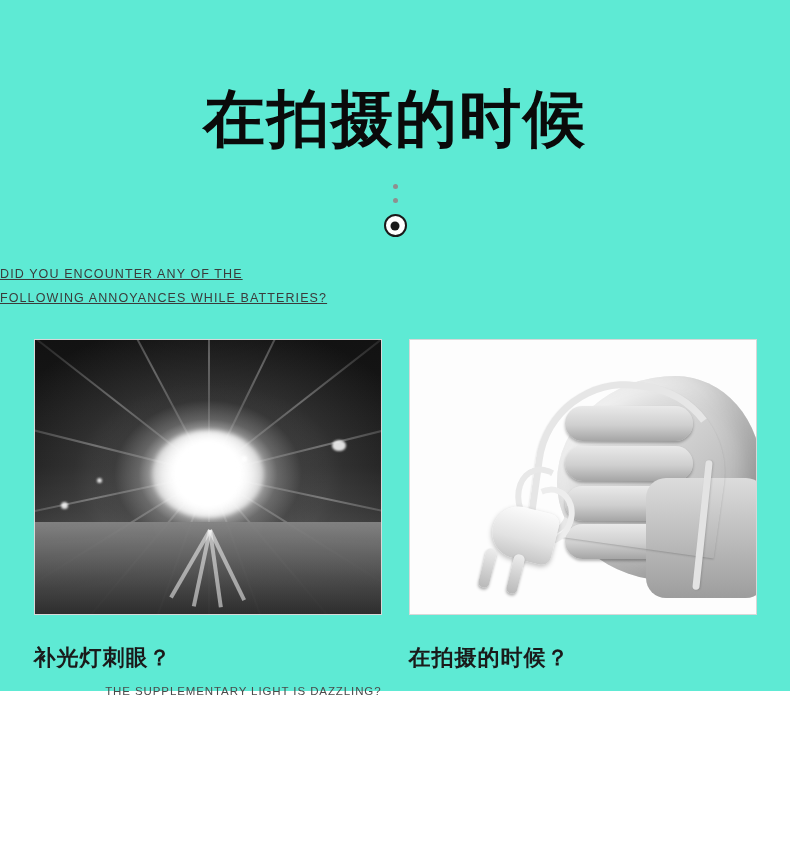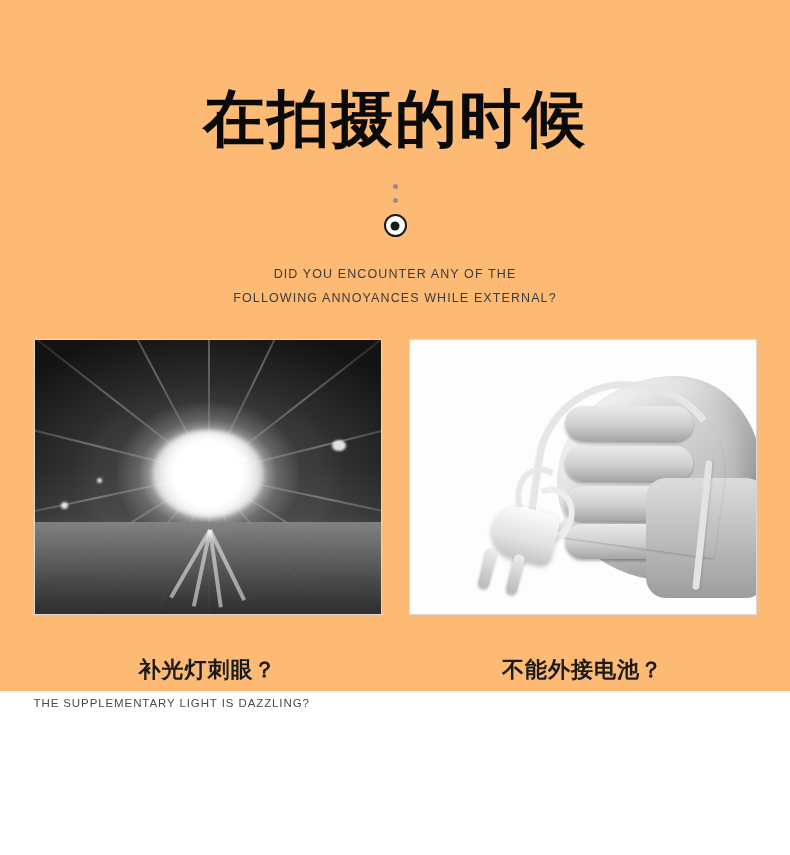--- a/index.html
+++ b/index.html
@@ -10,21 +10,21 @@
     width: 790px;
     height: 855px;
     background: #ffffff;
     font-family: "Liberation Sans", sans-serif;
     overflow: hidden;
   }
   .page {
     position: relative;
     width: 790px;
     height: 691px;
-    background: #fdba74;
+    background: #5eead4;
   }
 
   
   .headline {
     padding-top: 88px;
     text-align: center;
   }
   .headline-line {
     font-family: "DejaVu Sans", "Liberation Sans", sans-serif;
     font-weight: bold;
@@ -71,25 +71,26 @@
     transform: translate(-50%, -50%);
     width: 9px;
     height: 9px;
     border-radius: 50%;
     background: #1a1a1a;
   }
 
   
   .subhead {
     margin-top: 26px;
-    text-align: center;
+    text-align: left;
     color: #3b3b3b;
     font-size: 12.5px;
     letter-spacing: 1.1px;
     line-height: 1.9;
+    text-decoration: underline;
   }
 
   
   .cards {
     margin-top: 28px;
     display: flex;
     justify-content: center;
     gap: 27px;
   }
   .card {
@@ -98,30 +99,30 @@
   .thumb {
     width: 348px;
     height: 276px;
     border: 1px solid #d8d8d8;
     box-sizing: border-box;
     overflow: hidden;
     position: relative;
     background: #111;
   }
   .card-cn {
-    text-align: center;
+    text-align: left;
     font-family: Liberation Sans, sans-serif;
     font-size: 22px;
     font-weight: bold;
     color: #1a1a1a;
-    margin-top: 40px;
+    margin-top: 28px;
     letter-spacing: 1px;
   }
   .card-en {
-    text-align: left;
+    text-align: right;
     font-size: 11.5px;
     color: #4a4a4a;
     letter-spacing: 0.9px;
     margin-top: 12px;
   }
 
   
   .glare-scene {
     position: absolute;
     inset: 0;
@@ -290,21 +291,21 @@
   </div>
 
   <div class="dots">
     <div class="dot-sm"></div>
     <div class="dot-sm"></div>
     <div class="dot-ring"></div>
   </div>
 
   <div class="subhead">
     <div>DID YOU ENCOUNTER ANY OF THE</div>
-    <div>FOLLOWING ANNOYANCES WHILE EXTERNAL?</div>
+    <div>FOLLOWING ANNOYANCES WHILE BATTERIES?</div>
   </div>
 
   <div class="cards">
 
     <div class="card">
       <div class="thumb">
         <div class="glare-scene">
           <div class="glare-ray" style="transform: rotate(-78deg);"></div>
           <div class="glare-ray" style="transform: rotate(-58deg);"></div>
           <div class="glare-ray" style="transform: rotate(-40deg);"></div>
@@ -350,17 +351,17 @@
           <div class="wrist"></div>
           <div class="cord"></div>
           <div class="cord-tail"></div>
           <div class="plug-spiral"></div>
           <div class="plug-spiral2"></div>
           <div class="plug-body"></div>
           <div class="plug-pin" style="left:72px; top:208px; transform: rotate(14deg);"></div>
           <div class="plug-pin" style="left:100px; top:214px; transform: rotate(14deg);"></div>
         </div>
       </div>
-      <div class="card-cn">不能外接电池？</div>
+      <div class="card-cn">在拍摄的时候？</div>
     </div>
 
   </div>
 </div>
 
 </body></html>

